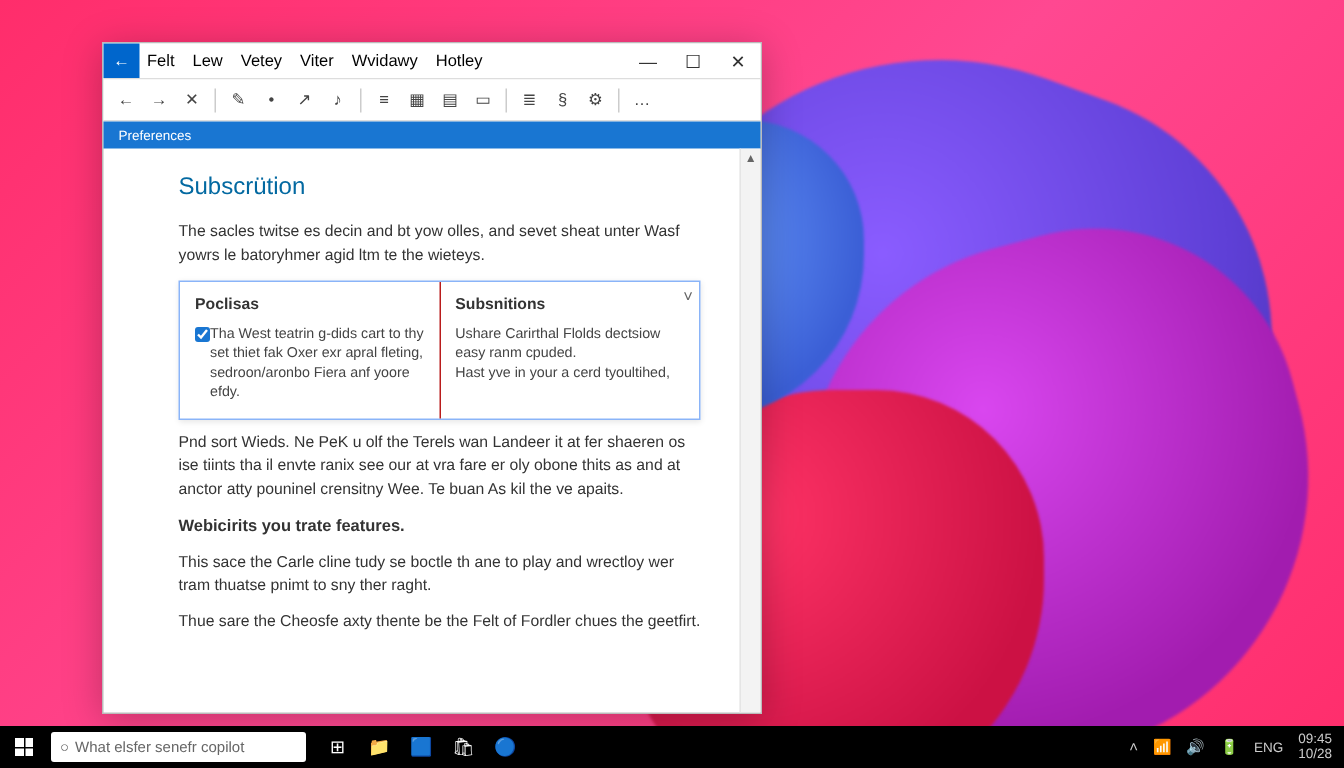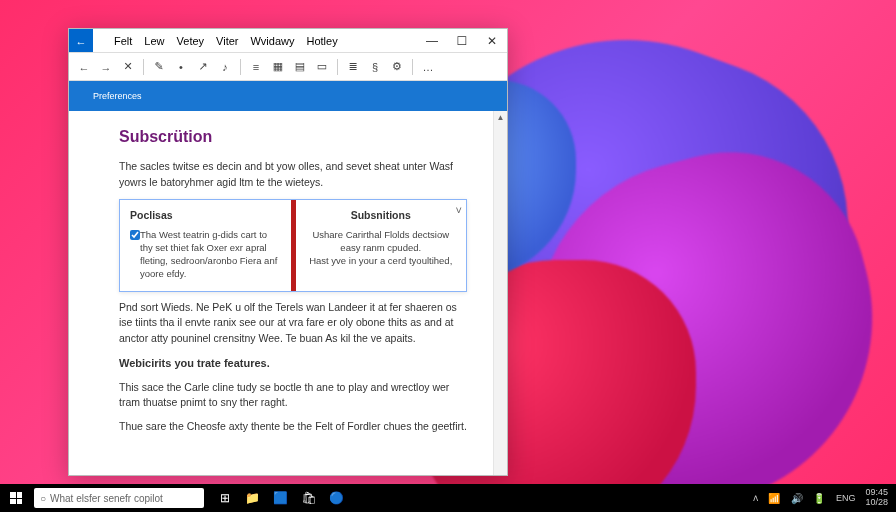--- a/index.html
+++ b/index.html
@@ -6,36 +6,36 @@
 body { width: 896px; height: 512px; overflow: hidden; position: relative; background: #ff3d7f; }
 .wallpaper { position: absolute; inset: 0; background: linear-gradient(135deg, #ff2d6b 0%, #ff4891 50%, #ff2d6b 100%); z-index: 0; }
 .bloom { position: absolute; border-radius: 50% 40% 55% 45%; filter: blur(1px); }
 .b1 { width: 420px; height: 420px; right: 60px; top: 40px; background: radial-gradient(circle at 35% 35%, #8a5cff, #5e3fd6 60%, #3b2a9f); transform: rotate(20deg); }
 .b2 { width: 340px; height: 340px; right: 20px; top: 160px; background: radial-gradient(circle at 40% 30%, #d946ef, #a21caf 70%); transform: rotate(-15deg); }
 .b3 { width: 280px; height: 280px; right: 200px; top: 260px; background: radial-gradient(circle at 30% 30%, #ff3366, #cc1144 70%); }
 .b4 { width: 200px; height: 200px; right: 320px; top: 80px; background: radial-gradient(circle at 40% 40%, #6b9fff, #3b5fd6 70%); }
 .window { position: absolute; left: 68px; top: 28px; width: 440px; height: 448px; background: #fff; border: 1px solid #bbb; box-shadow: 0 4px 24px rgba(0,0,0,.25); z-index: 10; display: flex; flex-direction: column; }
 .titlebar { height: 24px; background: #fff; display: flex; align-items: stretch; border-bottom: 1px solid #ddd; font-size: 11px; }
 .app-icon { width: 24px; background: #0066cc; color: #fff; display: flex; align-items: center; justify-content: center; font-size: 11px; }
-.menus { display: flex; align-items: center; gap: 2px; padding-left: 16px; flex: 1; }
+.menus { display: flex; align-items: center; gap: 2px; padding-left: 0; flex: 1; }
 .menus span { padding: 2px 5px; cursor: default; }
 .winctrl { display: flex; }
 .winctrl div { width: 30px; display: flex; align-items: center; justify-content: center; font-size: 12px; color: #333; }
 .toolbar { height: 28px; background: #fff; display: flex; align-items: center; padding: 0 6px; gap: 4px; border-bottom: 1px solid #ddd; font-size: 11px; color: #444; }
 .toolbar .tb { width: 18px; height: 18px; display: flex; align-items: center; justify-content: center; }
 .toolbar .sep { width: 1px; height: 16px; background: #ccc; margin: 0 2px; }
-.ribbon { height: 30px; background: #1976d2; color: #fff; font-size: 9px; display: flex; align-items: center; padding: 0 24px; }
+.ribbon { height: 18px; background: #1976d2; color: #fff; font-size: 9px; display: flex; align-items: center; padding: 0 10px; }
 .content { flex: 1; overflow: hidden; position: relative; padding: 14px 40px 14px 50px; font-size: 11px; color: #333; line-height: 1.5; }
-.content h2 { color: #701a75; font-size: 16px; font-weight: 700; margin-bottom: 10px; }
+.content h2 { color: #0369a1; font-size: 16px; font-weight: 400; margin-bottom: 10px; }
 .content p { margin-bottom: 8px; font-size: 10.5px; }
 .content strong { font-size: 11px; }
 .popup { border: 1px solid #8ab4f8; background: #fff; margin: 8px 0; display: flex; font-size: 10px; box-shadow: 0 1px 4px rgba(0,0,0,.1); position: relative; }
 .popup-close { position: absolute; top: 2px; right: 4px; font-size: 11px; color: #666; }
 .popup-col { flex: 1; padding: 8px 10px 10px; }
-.popup-col + .popup-col { border-left: 5px solid #b91c1c; text-align: center; }
+.popup-col + .popup-col { border-left: 1px solid #b91c1c; }
 .popup-col h4 { font-size: 10.5px; font-weight: 700; margin-bottom: 6px; color: #333; }
 .popup-col .chk { display: flex; gap: 0; font-size: 9.5px; color: #444; line-height: 1.35; }
 .popup-col .chk input { margin-top: 1px; width: 10px; height: 10px; accent-color: #1976d2; }
 .popup-col .txt { font-size: 9.5px; color: #444; line-height: 1.35; }
 .scrollbar { position: absolute; right: 0; top: 0; bottom: 0; width: 14px; background: #f3f3f3; border-left: 1px solid #e5e5e5; }
 .scrollbar .arrow { height: 14px; display: flex; align-items: center; justify-content: center; font-size: 8px; color: #666; }
 .taskbar { position: absolute; left: 0; right: 0; bottom: 0; height: 28px; background: #000; display: flex; align-items: center; z-index: 20; font-size: 10px; color: #fff; }
 .start { width: 32px; height: 100%; display: flex; align-items: center; justify-content: center; }
 .win-logo { width: 12px; height: 12px; display: grid; grid-template-columns: 1fr 1fr; grid-template-rows: 1fr 1fr; gap: 1px; }
 .win-logo div { background: #fff; }

